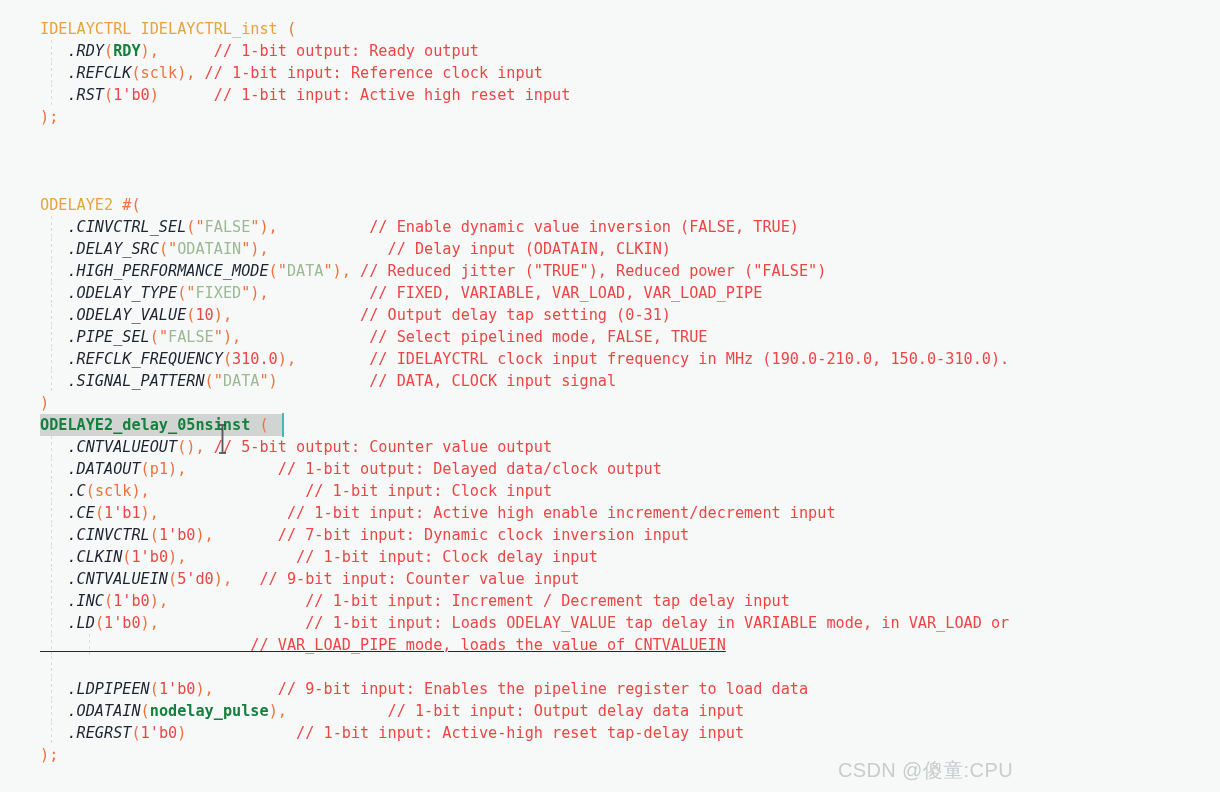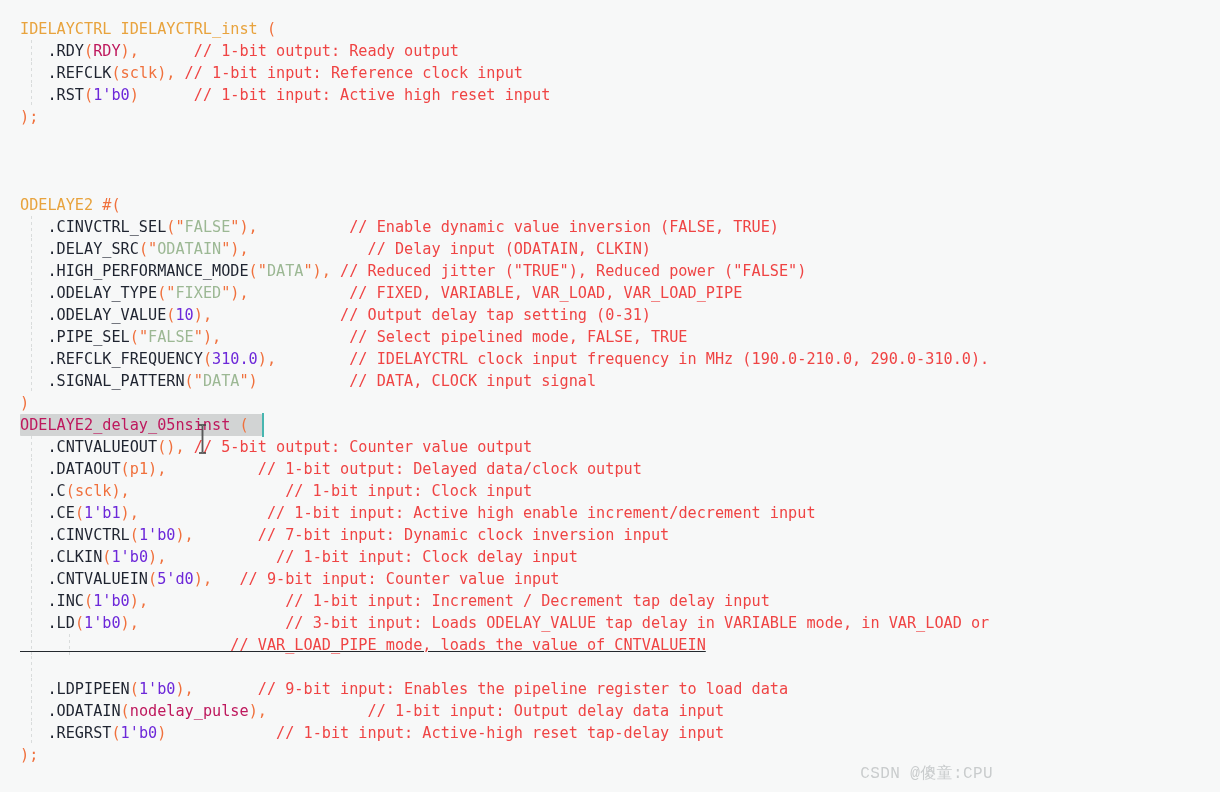--- a/index.html
+++ b/index.html
@@ -12,20 +12,21 @@
     height: 792px;
     overflow: hidden;
     font-family: "DejaVu Sans Mono", "Liberation Mono", monospace;
   }
 
   #editor {
     position: relative;
     width: 1009px;
     height: 792px;
     background: #f7f8f8;
+    margin-left: 20px;
   }
 
   
   .indent-guides {
     position: absolute;
     left: 0; top: 0;
     width: 1220px;
     height: 792px;
     pointer-events: none;
     z-index: 0;
@@ -50,25 +51,25 @@
     height: 22px;
     line-height: 22px;
     font-size: 15.2px;
     letter-spacing: 0px;
     white-space: pre;
     color: #24292e;
   }
 
   
   .tok-mod   { color: #e8a33d; }   
-  .tok-port  { color: #1f2430; }   
+  .tok-port  { color: #1f2430; font-style: italic; }   
   .tok-punc  { color: #f0703c; }   
-  .tok-num   { color: #6d28d9; }   
+  .tok-num   { color: #ef4444; }   
   .tok-sig   { color: #f0703c; }   
-  .tok-plain { color: #be185d; }   
+  .tok-plain { color: #15803d; font-weight: bold; }   
   .tok-str   { color: #9cb894; text-align: right; }   
   .tok-cmt   { color: #ef4444; }   
 
   
   .selection {
     position: absolute;
     background: #d2d4d4;
     z-index: 1;
     border-radius: 1px;
   }
@@ -83,22 +84,22 @@
   .mouse-ibeam {
     position: absolute;
     z-index: 6;
     pointer-events: none;
   }
 
   .watermark {
     position: absolute;
     right: 16px;
     bottom: 8px;
-    font-family: Liberation Mono, monospace;
-    font-size: 16px;
+    font-family: Liberation Sans, sans-serif;
+    font-size: 20px;
     color: #c9cccd;
     letter-spacing: 0.4px;
     z-index: 5;
     white-space: pre;
   }
 </style>
 </head>
 <body>
 
 <div id="editor">
@@ -144,33 +145,33 @@
       <div class="line" style="top: 128px;"></div>
       <div class="line" style="top: 150px;"></div>
       <div class="line" style="top: 172px;"></div>
       <div class="line" style="top: 194px;"><span class="tok-mod">ODELAYE2 </span><span class="tok-punc">#(</span></div>
       <div class="line" style="top: 216px;"><span class="tok-port">   .CINVCTRL_SEL</span><span class="tok-punc">("</span><span class="tok-str">FALSE</span><span class="tok-punc">"),</span><span class="tok-cmt">          // Enable dynamic value inversion (FALSE, TRUE)</span></div>
       <div class="line" style="top: 238px;"><span class="tok-port">   .DELAY_SRC</span><span class="tok-punc">("</span><span class="tok-str">ODATAIN</span><span class="tok-punc">"),</span><span class="tok-cmt">             // Delay input (ODATAIN, CLKIN)</span></div>
       <div class="line" style="top: 260px;"><span class="tok-port">   .HIGH_PERFORMANCE_MODE</span><span class="tok-punc">("</span><span class="tok-str">DATA</span><span class="tok-punc">"),</span><span class="tok-cmt"> // Reduced jitter ("TRUE"), Reduced power ("FALSE")</span></div>
       <div class="line" style="top: 282px;"><span class="tok-port">   .ODELAY_TYPE</span><span class="tok-punc">("</span><span class="tok-str">FIXED</span><span class="tok-punc">"),</span><span class="tok-cmt">           // FIXED, VARIABLE, VAR_LOAD, VAR_LOAD_PIPE</span></div>
       <div class="line" style="top: 304px;"><span class="tok-port">   .ODELAY_VALUE</span><span class="tok-punc">(</span><span class="tok-num">10</span><span class="tok-punc">),</span><span class="tok-cmt">              // Output delay tap setting (0-31)</span></div>
       <div class="line" style="top: 326px;"><span class="tok-port">   .PIPE_SEL</span><span class="tok-punc">("</span><span class="tok-str">FALSE</span><span class="tok-punc">"),</span><span class="tok-cmt">              // Select pipelined mode, FALSE, TRUE</span></div>
-      <div class="line" style="top: 348px;"><span class="tok-port">   .REFCLK_FREQUENCY</span><span class="tok-punc">(</span><span class="tok-num">310.0</span><span class="tok-punc">),</span><span class="tok-cmt">        // IDELAYCTRL clock input frequency in MHz (190.0-210.0, 290.0-310.0).</span></div>
+      <div class="line" style="top: 348px;"><span class="tok-port">   .REFCLK_FREQUENCY</span><span class="tok-punc">(</span><span class="tok-num">310.0</span><span class="tok-punc">),</span><span class="tok-cmt">        // IDELAYCTRL clock input frequency in MHz (190.0-210.0, 150.0-310.0).</span></div>
       <div class="line" style="top: 370px;"><span class="tok-port">   .SIGNAL_PATTERN</span><span class="tok-punc">("</span><span class="tok-str">DATA</span><span class="tok-punc">")</span><span class="tok-cmt">          // DATA, CLOCK input signal</span></div>
       <div class="line" style="top: 392px;"><span class="tok-punc">)</span></div>
       <div class="line" style="top: 414px;"><span class="tok-plain">ODELAYE2_delay_05nsinst </span><span class="tok-punc">(</span></div>
       <div class="line" style="top: 436px;"><span class="tok-port">   .CNTVALUEOUT</span><span class="tok-punc">(),</span><span class="tok-cmt"> // 5-bit output: Counter value output</span></div>
       <div class="line" style="top: 458px;"><span class="tok-port">   .DATAOUT</span><span class="tok-punc">(</span><span class="tok-sig">p1</span><span class="tok-punc">),</span><span class="tok-cmt">          // 1-bit output: Delayed data/clock output</span></div>
       <div class="line" style="top: 480px;"><span class="tok-port">   .C</span><span class="tok-punc">(</span><span class="tok-sig">sclk</span><span class="tok-punc">),</span><span class="tok-cmt">                 // 1-bit input: Clock input</span></div>
       <div class="line" style="top: 502px;"><span class="tok-port">   .CE</span><span class="tok-punc">(</span><span class="tok-num">1'b1</span><span class="tok-punc">),</span><span class="tok-cmt">              // 1-bit input: Active high enable increment/decrement input</span></div>
       <div class="line" style="top: 524px;"><span class="tok-port">   .CINVCTRL</span><span class="tok-punc">(</span><span class="tok-num">1'b0</span><span class="tok-punc">),</span><span class="tok-cmt">       // 7-bit input: Dynamic clock inversion input</span></div>
       <div class="line" style="top: 546px;"><span class="tok-port">   .CLKIN</span><span class="tok-punc">(</span><span class="tok-num">1'b0</span><span class="tok-punc">),</span><span class="tok-cmt">            // 1-bit input: Clock delay input</span></div>
       <div class="line" style="top: 568px;"><span class="tok-port">   .CNTVALUEIN</span><span class="tok-punc">(</span><span class="tok-num">5'd0</span><span class="tok-punc">),</span><span class="tok-cmt">   // 9-bit input: Counter value input</span></div>
       <div class="line" style="top: 590px;"><span class="tok-port">   .INC</span><span class="tok-punc">(</span><span class="tok-num">1'b0</span><span class="tok-punc">),</span><span class="tok-cmt">               // 1-bit input: Increment / Decrement tap delay input</span></div>
-      <div class="line" style="top: 612px;"><span class="tok-port">   .LD</span><span class="tok-punc">(</span><span class="tok-num">1'b0</span><span class="tok-punc">),</span><span class="tok-cmt">                // 3-bit input: Loads ODELAY_VALUE tap delay in VARIABLE mode, in VAR_LOAD or</span></div>
+      <div class="line" style="top: 612px;"><span class="tok-port">   .LD</span><span class="tok-punc">(</span><span class="tok-num">1'b0</span><span class="tok-punc">),</span><span class="tok-cmt">                // 1-bit input: Loads ODELAY_VALUE tap delay in VARIABLE mode, in VAR_LOAD or</span></div>
       <div class="line" style="top: 634px; text-decoration: underline;"><span class="tok-cmt">                       // VAR_LOAD_PIPE mode, loads the value of CNTVALUEIN</span></div>
       <div class="line" style="top: 656px;"></div>
       <div class="line" style="top: 678px;"><span class="tok-port">   .LDPIPEEN</span><span class="tok-punc">(</span><span class="tok-num">1'b0</span><span class="tok-punc">),</span><span class="tok-cmt">       // 9-bit input: Enables the pipeline register to load data</span></div>
       <div class="line" style="top: 700px;"><span class="tok-port">   .ODATAIN</span><span class="tok-punc">(</span><span class="tok-plain">nodelay_pulse</span><span class="tok-punc">),</span><span class="tok-cmt">           // 1-bit input: Output delay data input</span></div>
       <div class="line" style="top: 722px;"><span class="tok-port">   .REGRST</span><span class="tok-punc">(</span><span class="tok-num">1'b0</span><span class="tok-punc">)</span><span class="tok-cmt">            // 1-bit input: Active-high reset tap-delay input</span></div>
       <div class="line" style="top: 744px;"><span class="tok-punc">);</span></div>
     </div>
 
   <svg class="mouse-ibeam" id="ibeam" width="13" height="30" viewBox="0 0 13 30" style="left: 196px; top: 424px;">
     <path d="M3 1 H10 M6.5 1 V29 M3 29 H10" stroke="#1a1a1a" stroke-width="1.6" fill="none" stroke-linecap="butt"></path>

